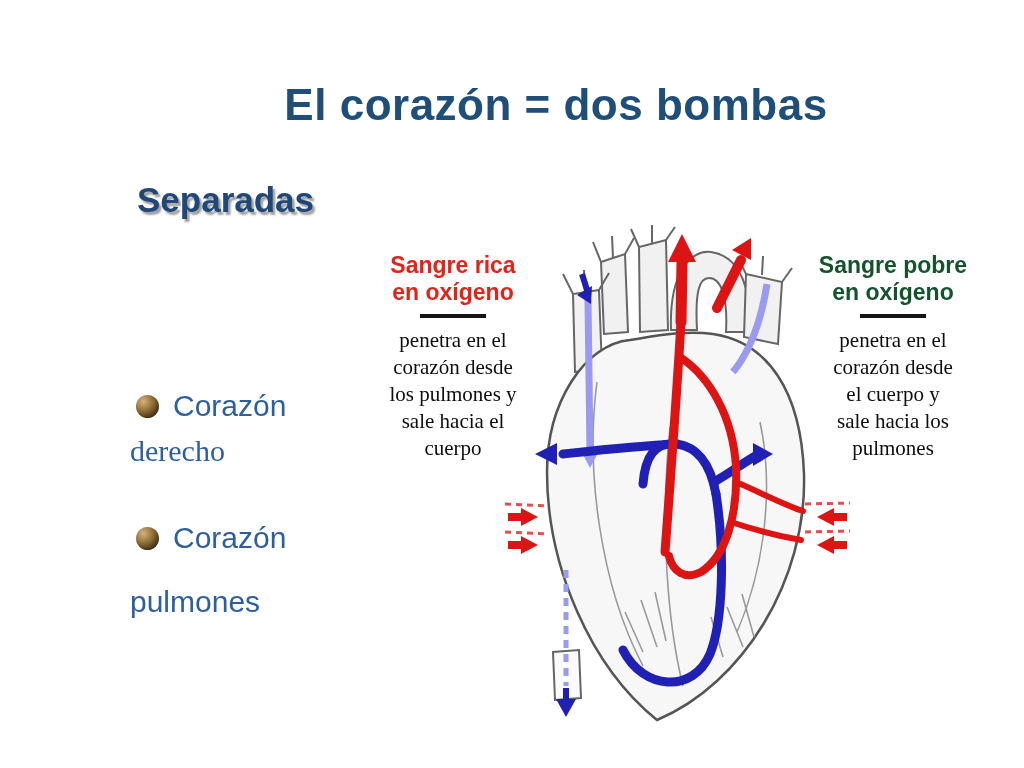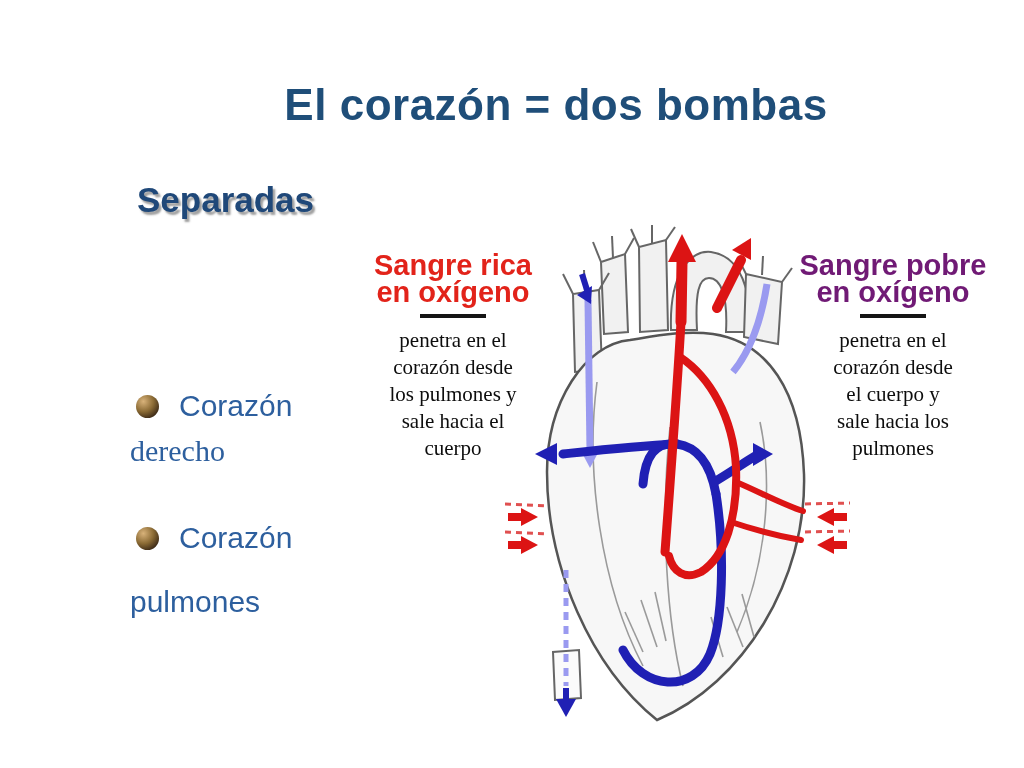--- a/index.html
+++ b/index.html
@@ -5,29 +5,29 @@
   * { margin:0; padding:0; box-sizing:border-box; }
   html,body { width:1024px; height:768px; }
   body { position:relative; background:#ffffff; font-family:"Liberation Sans", sans-serif; overflow:hidden; }
 
   .title { position:absolute; top:80px; left:0; width:1024px; padding-left:88px; text-align:center;
            font-size:44px; font-weight:bold; color:#1f4e79; letter-spacing:0.5px; }
 
   .subtitle { position:absolute; left:137px; top:180px; font-size:35px; font-weight:bold;
               color:#1f4879; text-shadow:2.5px 2.5px 2px rgba(80,80,80,0.55); }
 
-  .bullet-line { position:absolute; font-size:30px; color:#2d5f9e; display:flex; align-items:center; gap:20px; }
+  .bullet-line { position:absolute; font-size:30px; color:#2d5f9e; display:flex; align-items:center; gap:14px; }
   .bullet-cont { position:absolute; font-size:30px; color:#2d5f9e; }
   .sphere { width:23px; height:23px; border-radius:50%; flex:0 0 auto; display:inline-block;
             background: radial-gradient(circle at 32% 28%, #d8b27a, #8a6a34 45%, #45311a 75%, #201407); }
 
   .label { position:absolute; text-align:center; }
-  .label-heading { font-size:29px; line-height:27px; font-weight:bold; white-space:pre-line; }
+  .label-heading { font-size:23px; line-height:27px; font-weight:bold; white-space:pre-line; }
   .label-left  .label-heading { color:#e2231a; }
-  .label-right .label-heading { color:#701a75; }
+  .label-right .label-heading { color:#14532d; }
   .label-rule { width:66px; height:4px; background:#151515; margin:8px auto 9px; }
   .label-body { font-size:21px; line-height:27px; color:#0d0d0d; white-space:pre-line;font-family:Liberation Serif, serif; }
   .label-left  { left:363px; top:252px; width:180px; }
   .label-right { left:797px; top:252px; width:192px; }
 
   .heart-svg { position:absolute; left:505px; top:220px; width:345px; height:518px; }
 </style>
 </head>
 <body>
 

